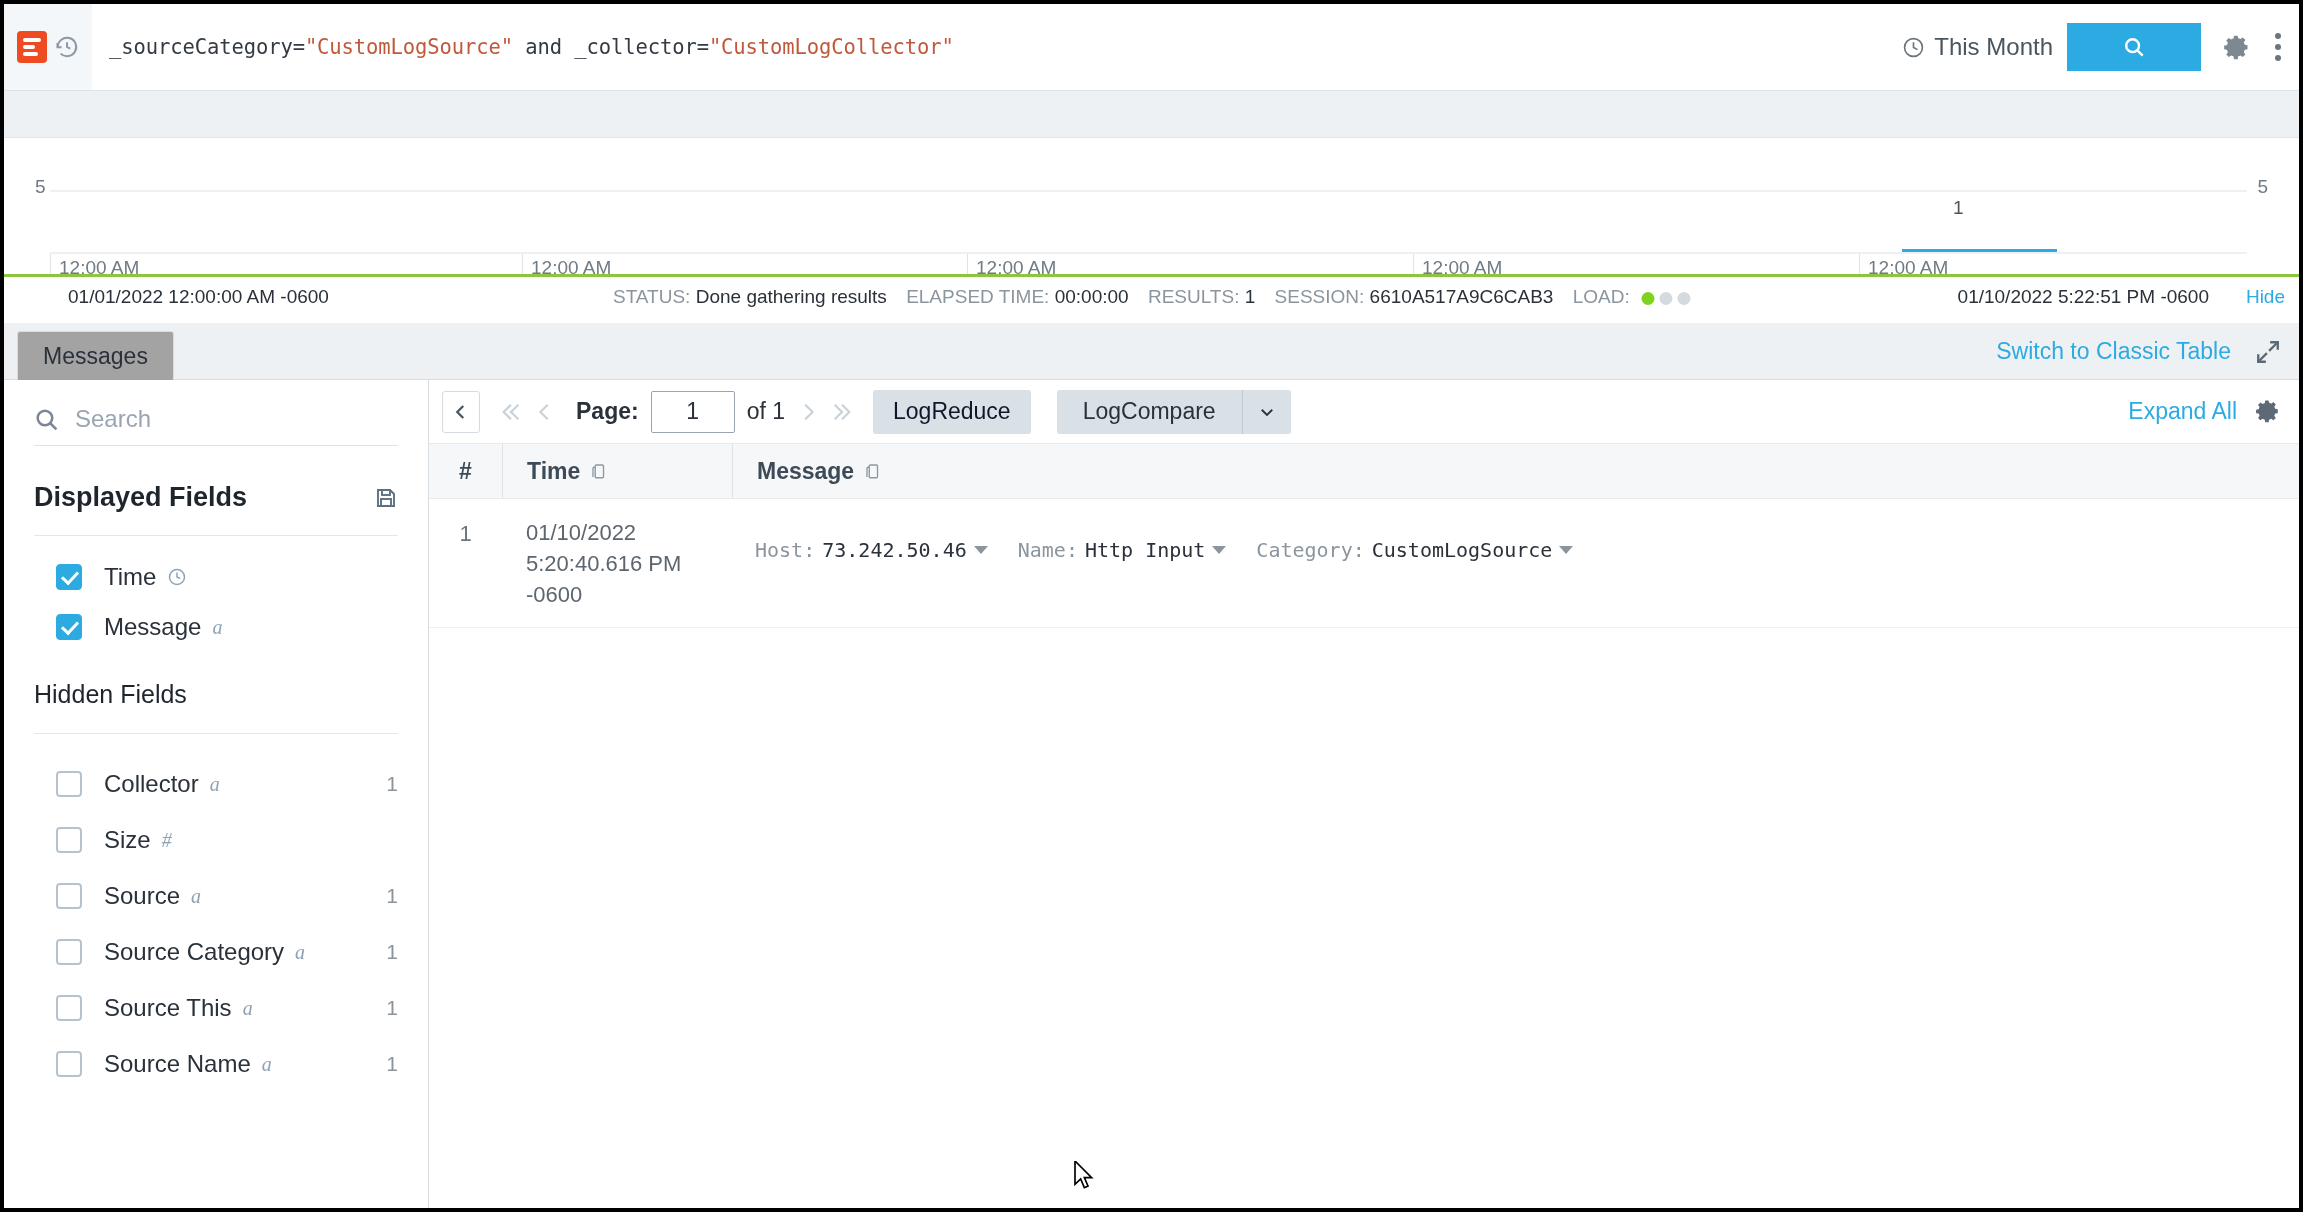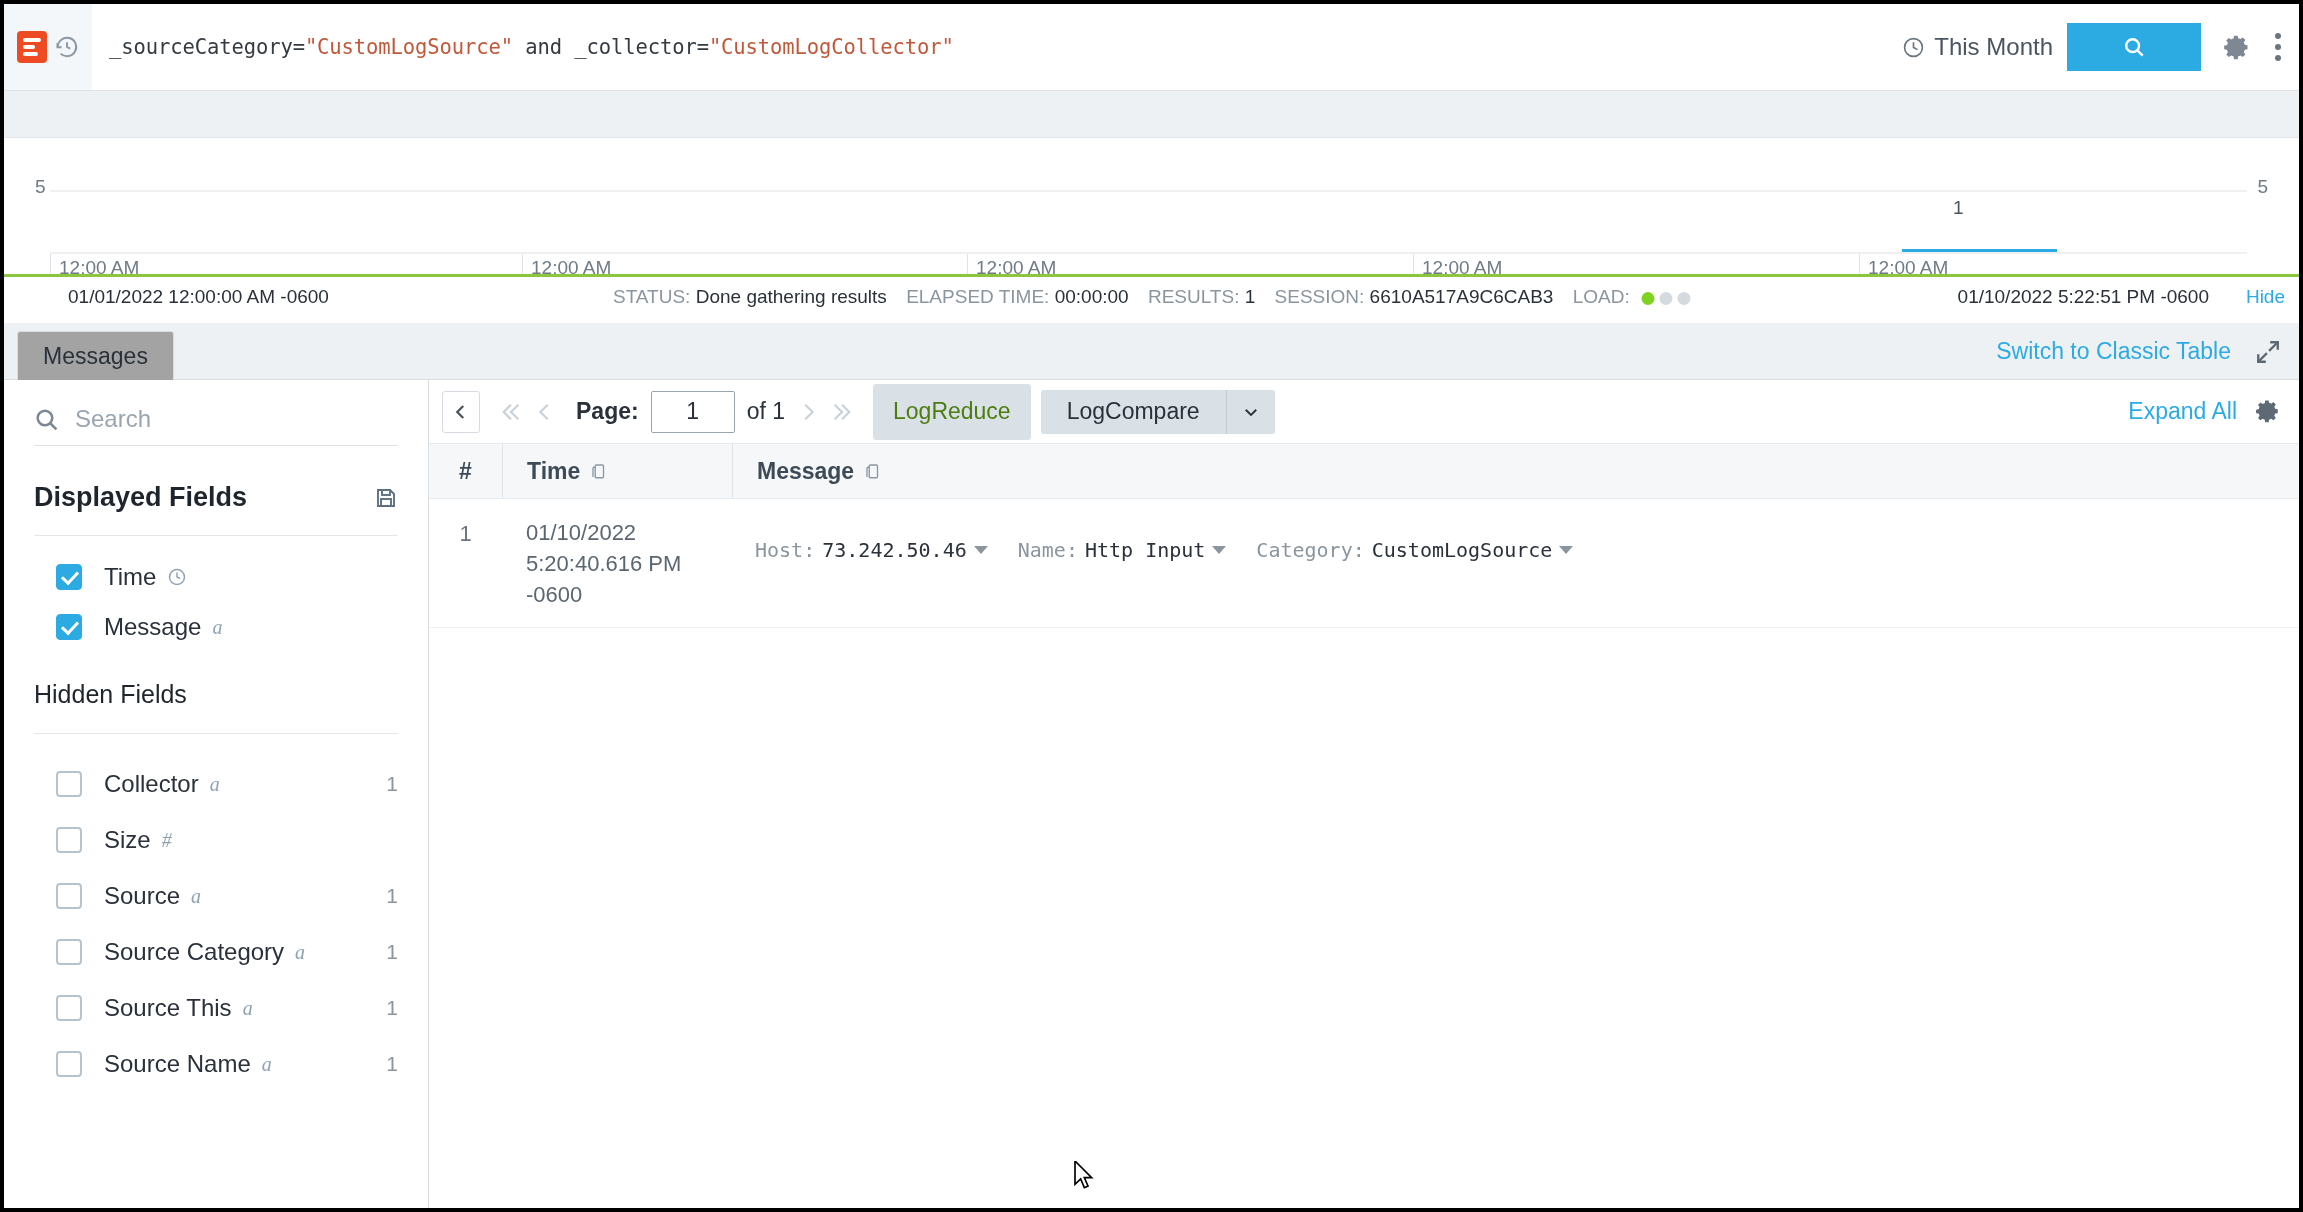--- a/index.html
+++ b/index.html
@@ -259,28 +259,28 @@
   .page-lbl { font-size:23px; color:#2a313a; font-weight:bold; margin:0 12px 0 14px; }
   .page-input {
     width: 78px; height: 38px;
     border:1px solid #9aa5b1; border-radius:2px;
     text-align:center; font-size:23px; color:#2a313a;
     font-family:"Liberation Sans", sans-serif;
     outline:none;
   }
   .page-of { font-size:23px; color:#2a313a; margin:0 6px 0 12px; }
   .tb-btn {
-    height: 56px; padding: 0 20px;
+    height: 44px; padding: 0 20px;
     background: #d9e0e6; border: none; border-radius: 3px;
-    font-size: 23px; color: #4d7c0f;
+    font-size: 23px; color: #0f172a;
     font-family:"Liberation Sans", sans-serif;
     cursor:pointer; margin-left: 14px;
     display:flex; align-items:center; justify-content:center;
   }
-  .split-btn { display:flex; margin-left:10px; }
+  .split-btn { display:flex; margin-left:26px; }
   .split-btn .main {
     height:44px; padding:0 26px; background:#d9e0e6; border:none;
     border-radius:3px 0 0 3px; font-size:23px; color:#2a313a;
     font-family:"Liberation Sans", sans-serif; cursor:pointer;
     border-right:1px solid #c3ccd4;
     display:flex; align-items:center;
   }
   .split-btn .caret {
     height:44px; width:48px; background:#d9e0e6; border:none;
     border-radius:0 3px 3px 0; cursor:pointer;

